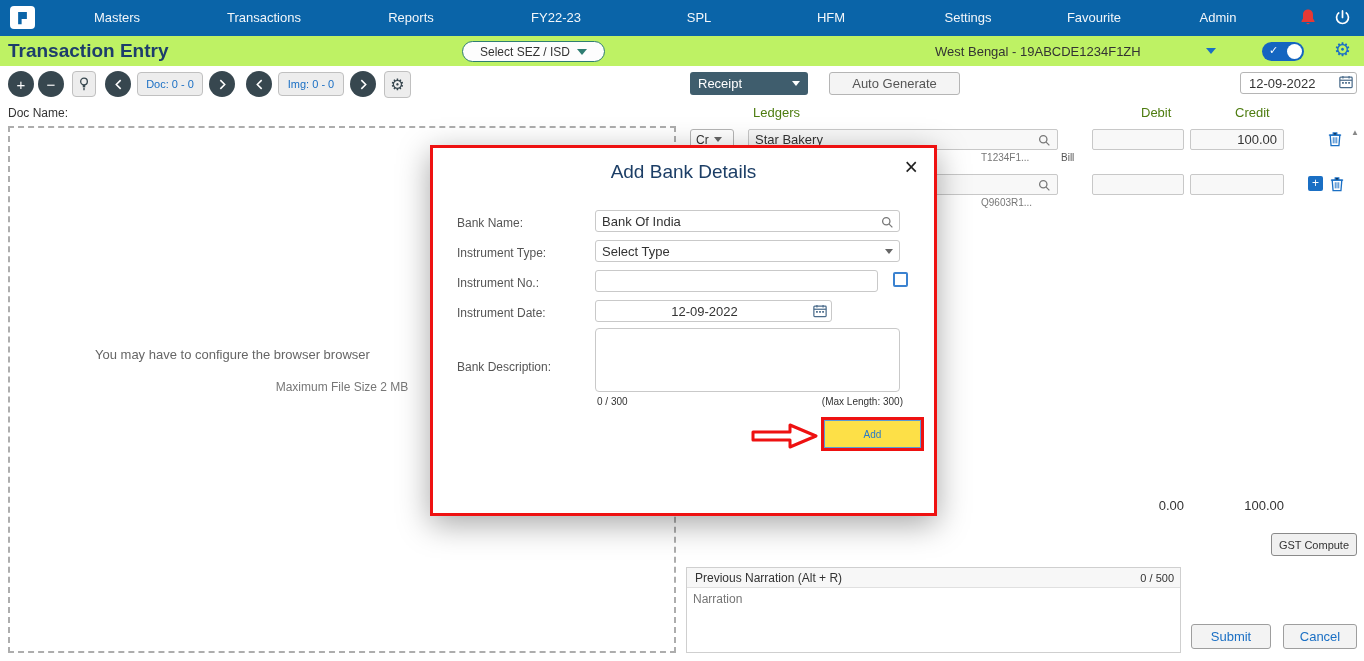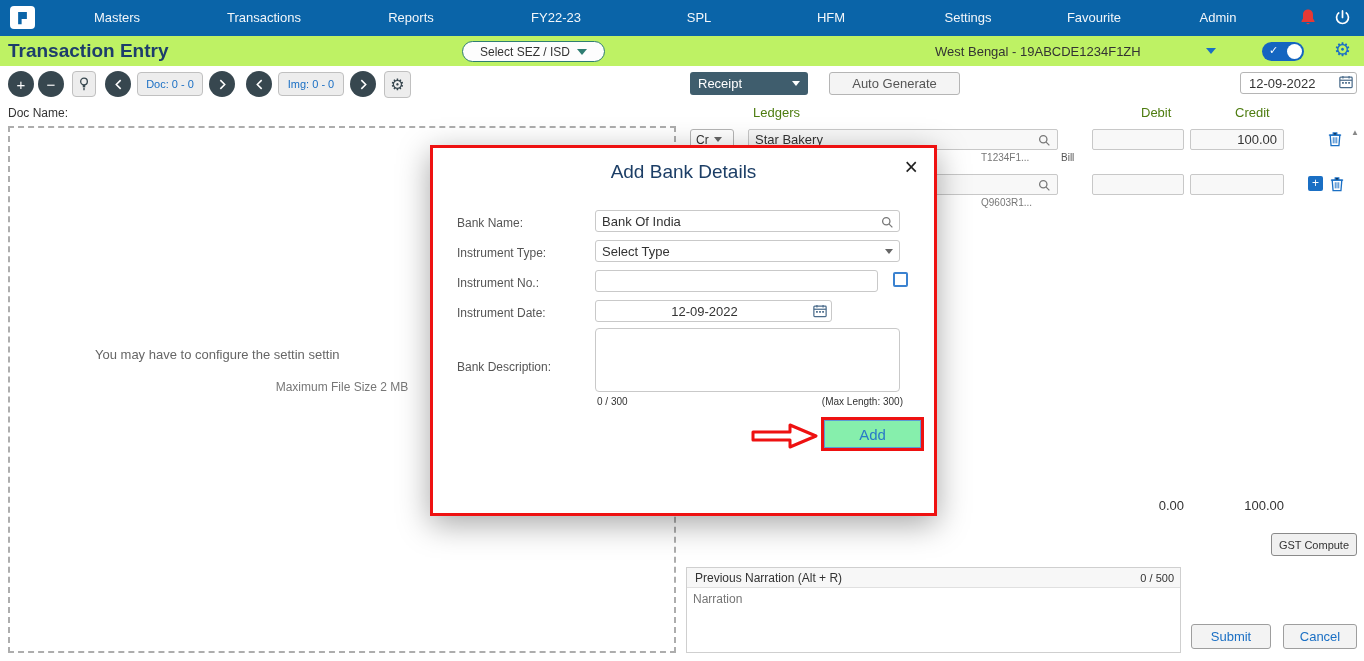--- a/index.html
+++ b/index.html
@@ -68,21 +68,21 @@
   .modal-close { position: absolute; right: 16px; top: 8px; font-size: 23px; color: #222; cursor: pointer; line-height: 1; }
   .m-label { position: absolute; left: 24px; font-size: 12px; color: #555; }
   .m-field { position: absolute; left: 162px; }
   .m-field input, .m-sel { height: 22px; border: 1px solid #c9c9c9; border-radius: 3px; background: #fff; font-size: 13px; color: #333; padding: 0 6px; font-family: inherit; }
   .m-sel { display: flex; align-items: center; cursor: pointer; }
   .m-sel .carat { margin-left: auto; }
   .m-check { position: absolute; left: 460px; top: 124px; width: 15px; height: 15px; border: 2px solid #3b82d0; border-radius: 2px; background: #fff; cursor: pointer; }
   .m-ta { position: absolute; left: 162px; top: 180px; width: 305px; height: 64px; border: 1px solid #c9c9c9; border-radius: 4px; resize: none; font-family: inherit; font-size: 12px; padding: 4px; outline: none; }
   .m-count { position: absolute; font-size: 10px; color: #333; }
   .add-annot { position: absolute; left: 388px; top: 269px; width: 103px; height: 34px; border: 3px solid #ee1111; }
-  .add-btn { width: 100%; height: 100%; background: #86efac; border: 1px solid #5b9bd5; color: #2a7ac7; font-size: 15px; font-family: inherit; cursor: pointer; }
+  .add-btn { width: 100%; height: 100%; background: #fde047; border: 1px solid #5b9bd5; color: #2a7ac7; font-size: 10px; font-family: inherit; cursor: pointer; }
   .arrow-annot { position: absolute; left: 750px; top: 421px; z-index: 60; }
 
   .scroll-up { position: absolute; left: 1351px; top: 128px; font-size: 8px; color: #888; cursor: pointer; }
 </style>
 </head>
 <body>
 
 <div class="screen">
 
   <nav class="topnav">
@@ -169,21 +169,21 @@
           <path d="M1.5 1l5 5-5 5" stroke="#fff" stroke-width="1.8" fill="none"></path>
         </svg>
     </div>
     <div class="light-btn" style="left:384px;top:71px;width:27px;height:27px;font-size:16px;color:#37474f">
         <span>⚙</span>
       </div>
 
     <div class="doc-name-label">Doc Name:</div>
 
     <div class="dropzone">
-      <div class="drop-hint">You may have to configure the settin settin</div>
+      <div class="drop-hint">You may have to configure the browser browser</div>
       <div class="drop-note">Maximum File Size 2 MB</div>
     </div>
   </section>
 
   <section>
     <div class="dark-select">
       <span>Receipt</span>
       <span class="carat"></span>
     </div>
     <button class="btn autogen">

